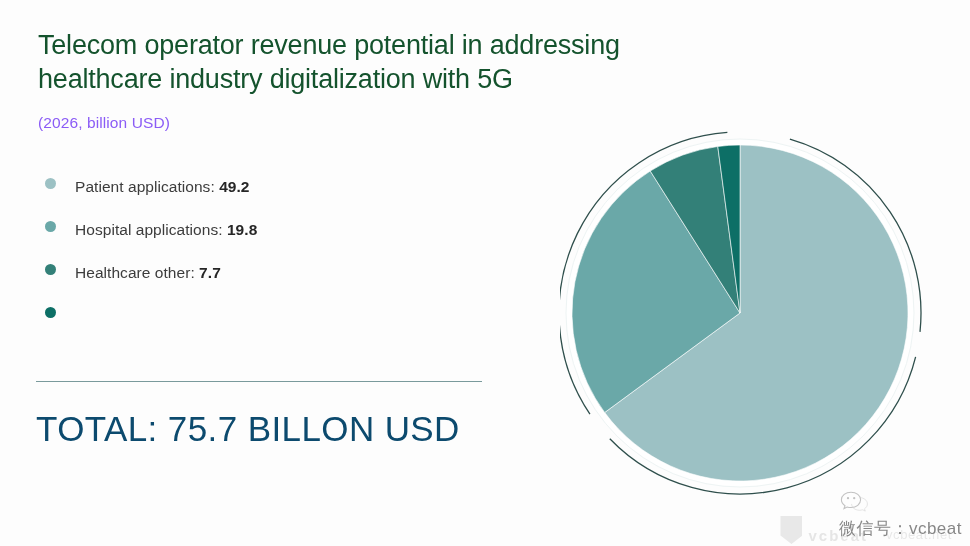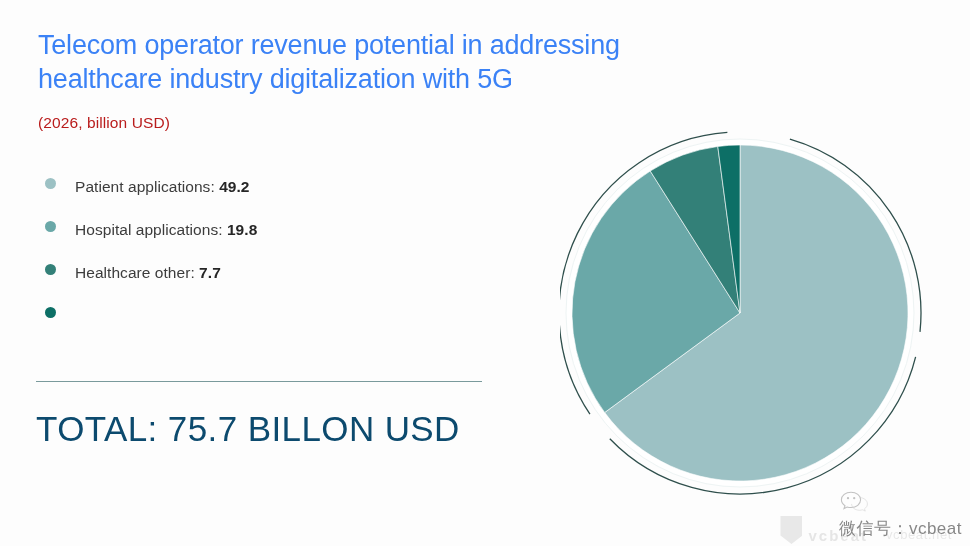--- a/index.html
+++ b/index.html
@@ -20,30 +20,30 @@
   #left-panel {
     position: absolute;
     left: 38px;
     top: 28px;
     width: 560px;
   }
 
   #chart-title {
     font-size: 27px;
     line-height: 34px;
-    color: #3b82f6;
+    color: #14532d;
     font-weight: 400;
     letter-spacing: -0.2px;
     margin: 0;
     width: 690px;
   }
 
   #chart-subtitle {
     font-size: 15.5px;
-    color: #b91c1c;
+    color: #8b5cf6;
     margin-top: 18px;
     letter-spacing: 0.1px;
   }
 
   
   #legend {
     margin-top: 46px;
   }
   .legend-item {
     display: flex;

